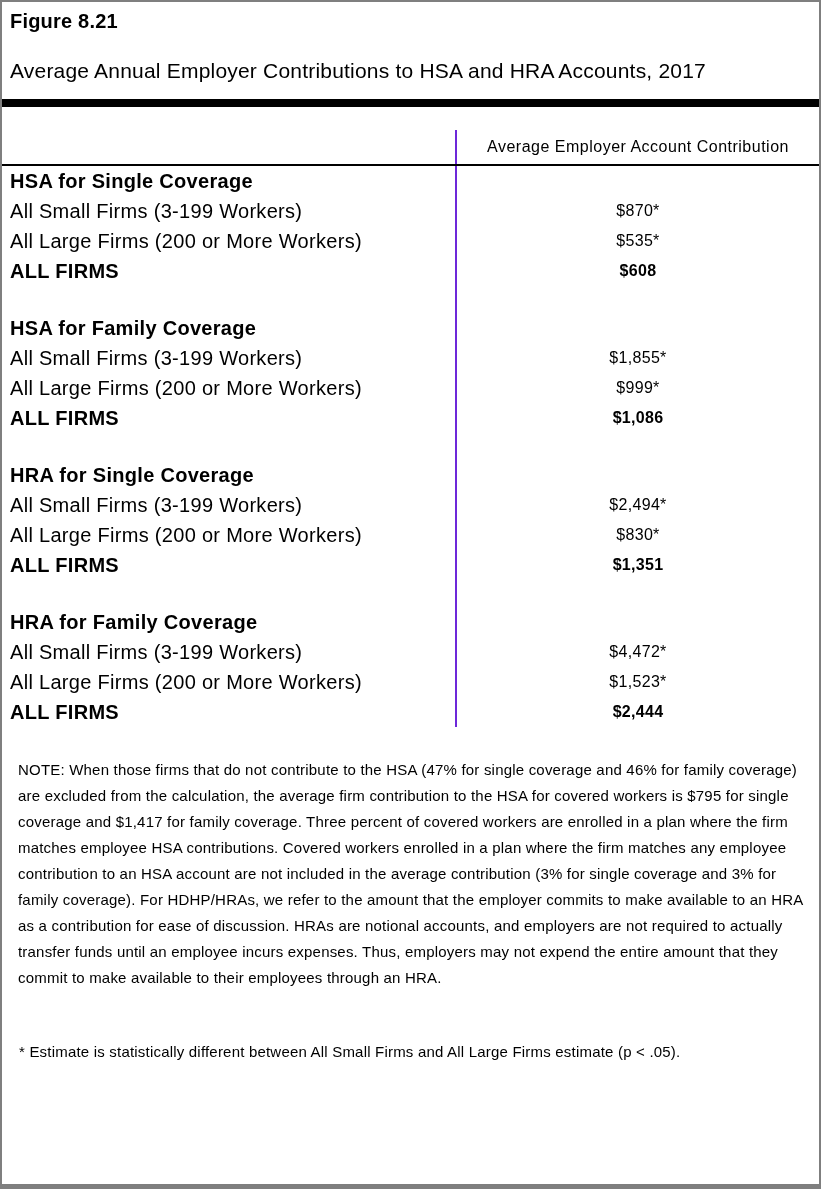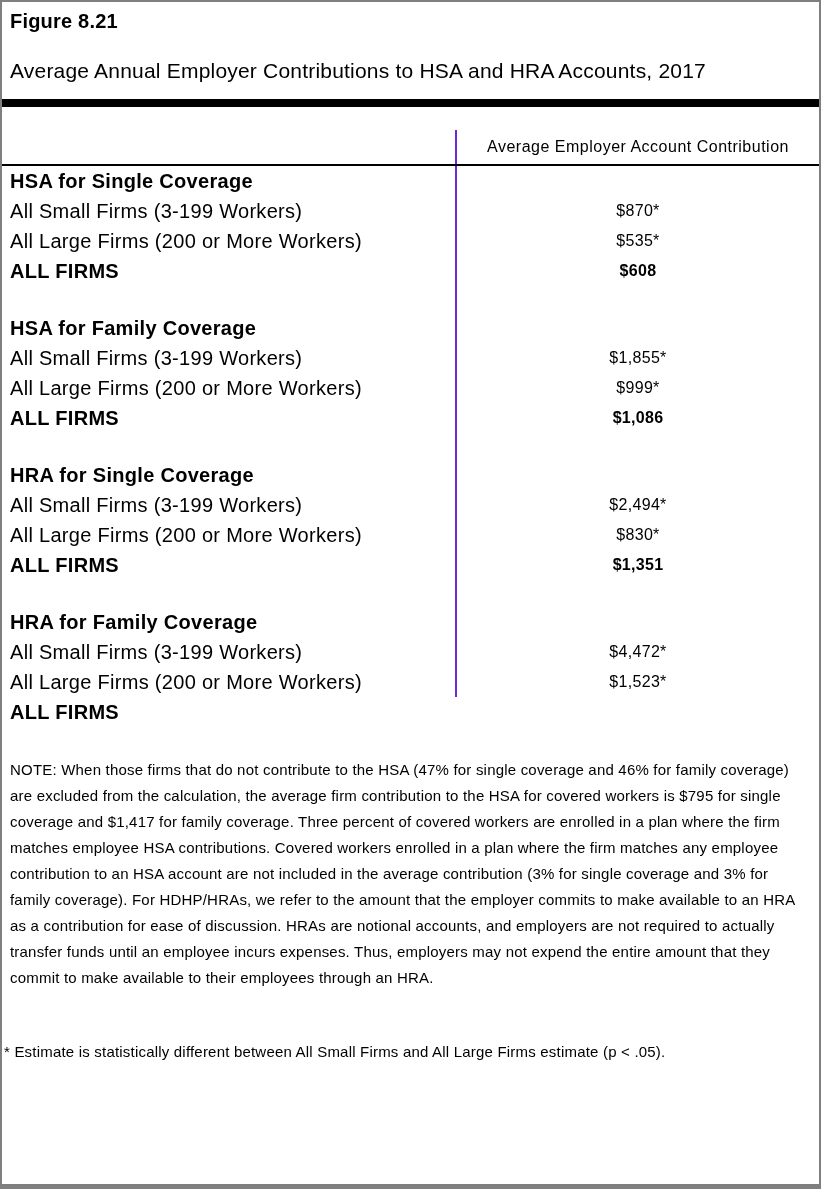--- a/index.html
+++ b/index.html
@@ -75,25 +75,26 @@
   .trow { display: flex; height: 30px; }
   .trow-spacer { display: flex; height: 27px; }
 
   .bold { font-weight: bold; }
 
   .note-block {
     margin-top: 30px;
     font-size: 15px;
     line-height: 26px;
     letter-spacing: 0.2px;
+    margin-left: 8px;
   }
 
   .footnote-block {
     margin-top: 48px;
-    padding-left: 2px;
+    padding-left: 17px;
     font-size: 15px;
     line-height: 26px;
     letter-spacing: 0.2px;
   }
 
   .source-block {
     margin-top: 30px;
     font-size: 15px;
     line-height: 26px;
     letter-spacing: 0.2px;
@@ -183,20 +184,21 @@
         <div class="trow">
           <div class="cell-label">All Small Firms (3-199 Workers)</div>
           <div class="cell-value">$4,472*</div>
         </div>
         <div class="trow">
           <div class="cell-label">All Large Firms (200 or More Workers)</div>
           <div class="cell-value">$1,523*</div>
         </div>
         <div class="trow">
           <div class="cell-label bold">ALL FIRMS</div>
+          <div class="cell-value bold">$2,444</div>
         </div>
       </div>
   </div>
 
   <div class="pad note-block">NOTE: When those firms that do not contribute to the HSA (47% for single coverage and 46% for family coverage) are excluded from the calculation, the average firm contribution to the HSA for covered workers is $795 for single coverage and $1,417 for family coverage. Three percent of covered workers are enrolled in a plan where the firm matches employee HSA contributions. Covered workers enrolled in a plan where the firm matches any employee contribution to an HSA account are not included in the average contribution (3% for single coverage and 3% for family coverage). For HDHP/HRAs, we refer to the amount that the employer commits to make available to an HRA as a contribution for ease of discussion. HRAs are notional accounts, and employers are not required to actually transfer funds until an employee incurs expenses. Thus, employers may not expend the entire amount that they commit to make available to their employees through an HRA.</div>
 
   <div class="footnote-block">* Estimate is statistically different between All Small Firms and All Large Firms estimate (p &lt; .05).</div>
 
 
 </div>

